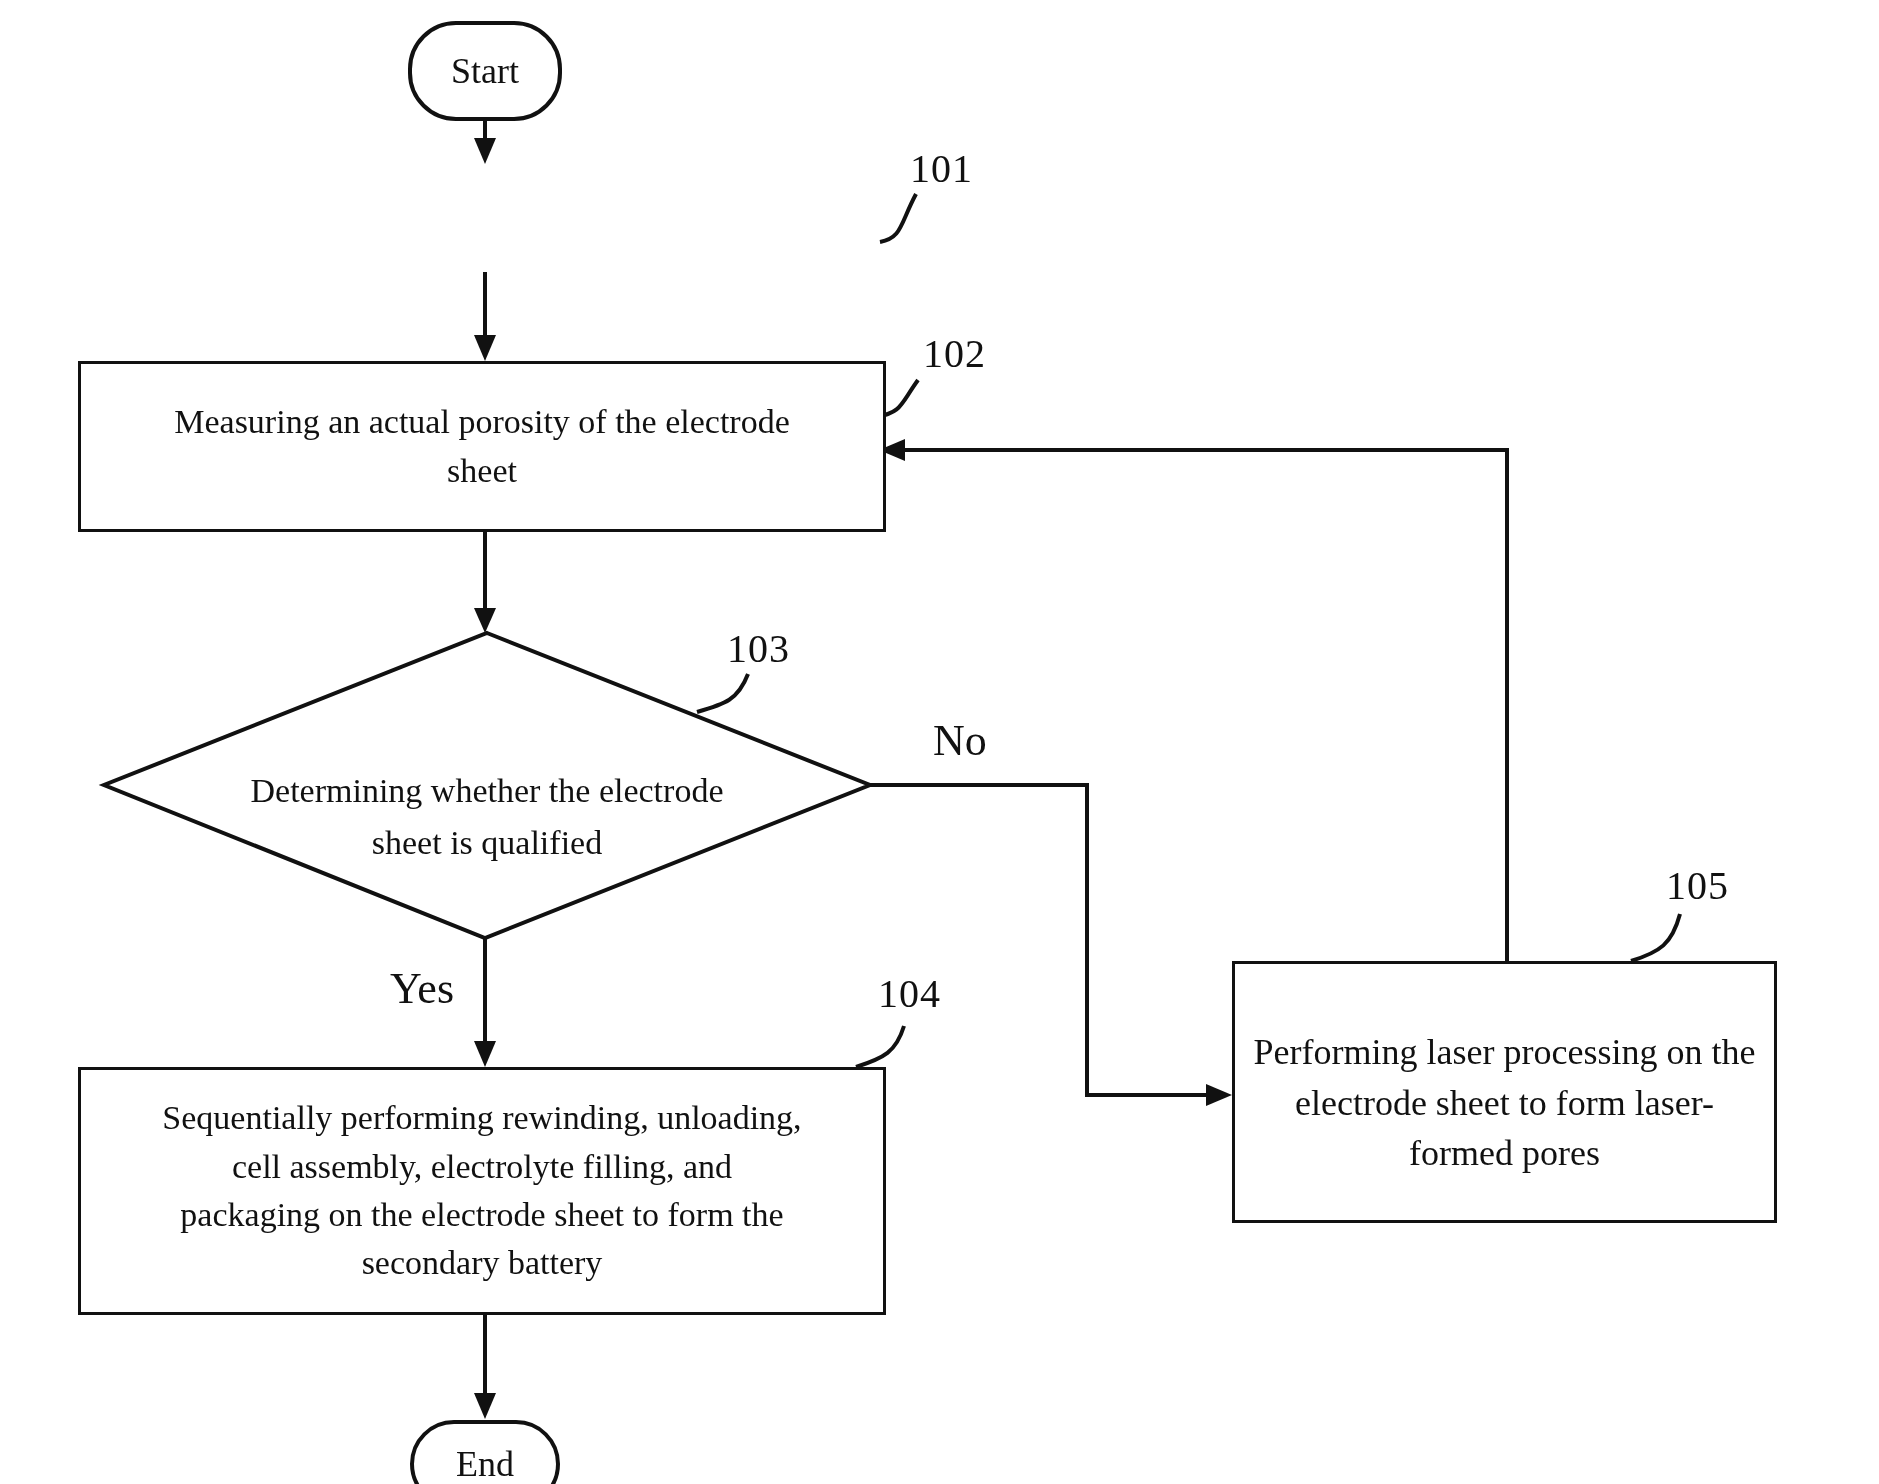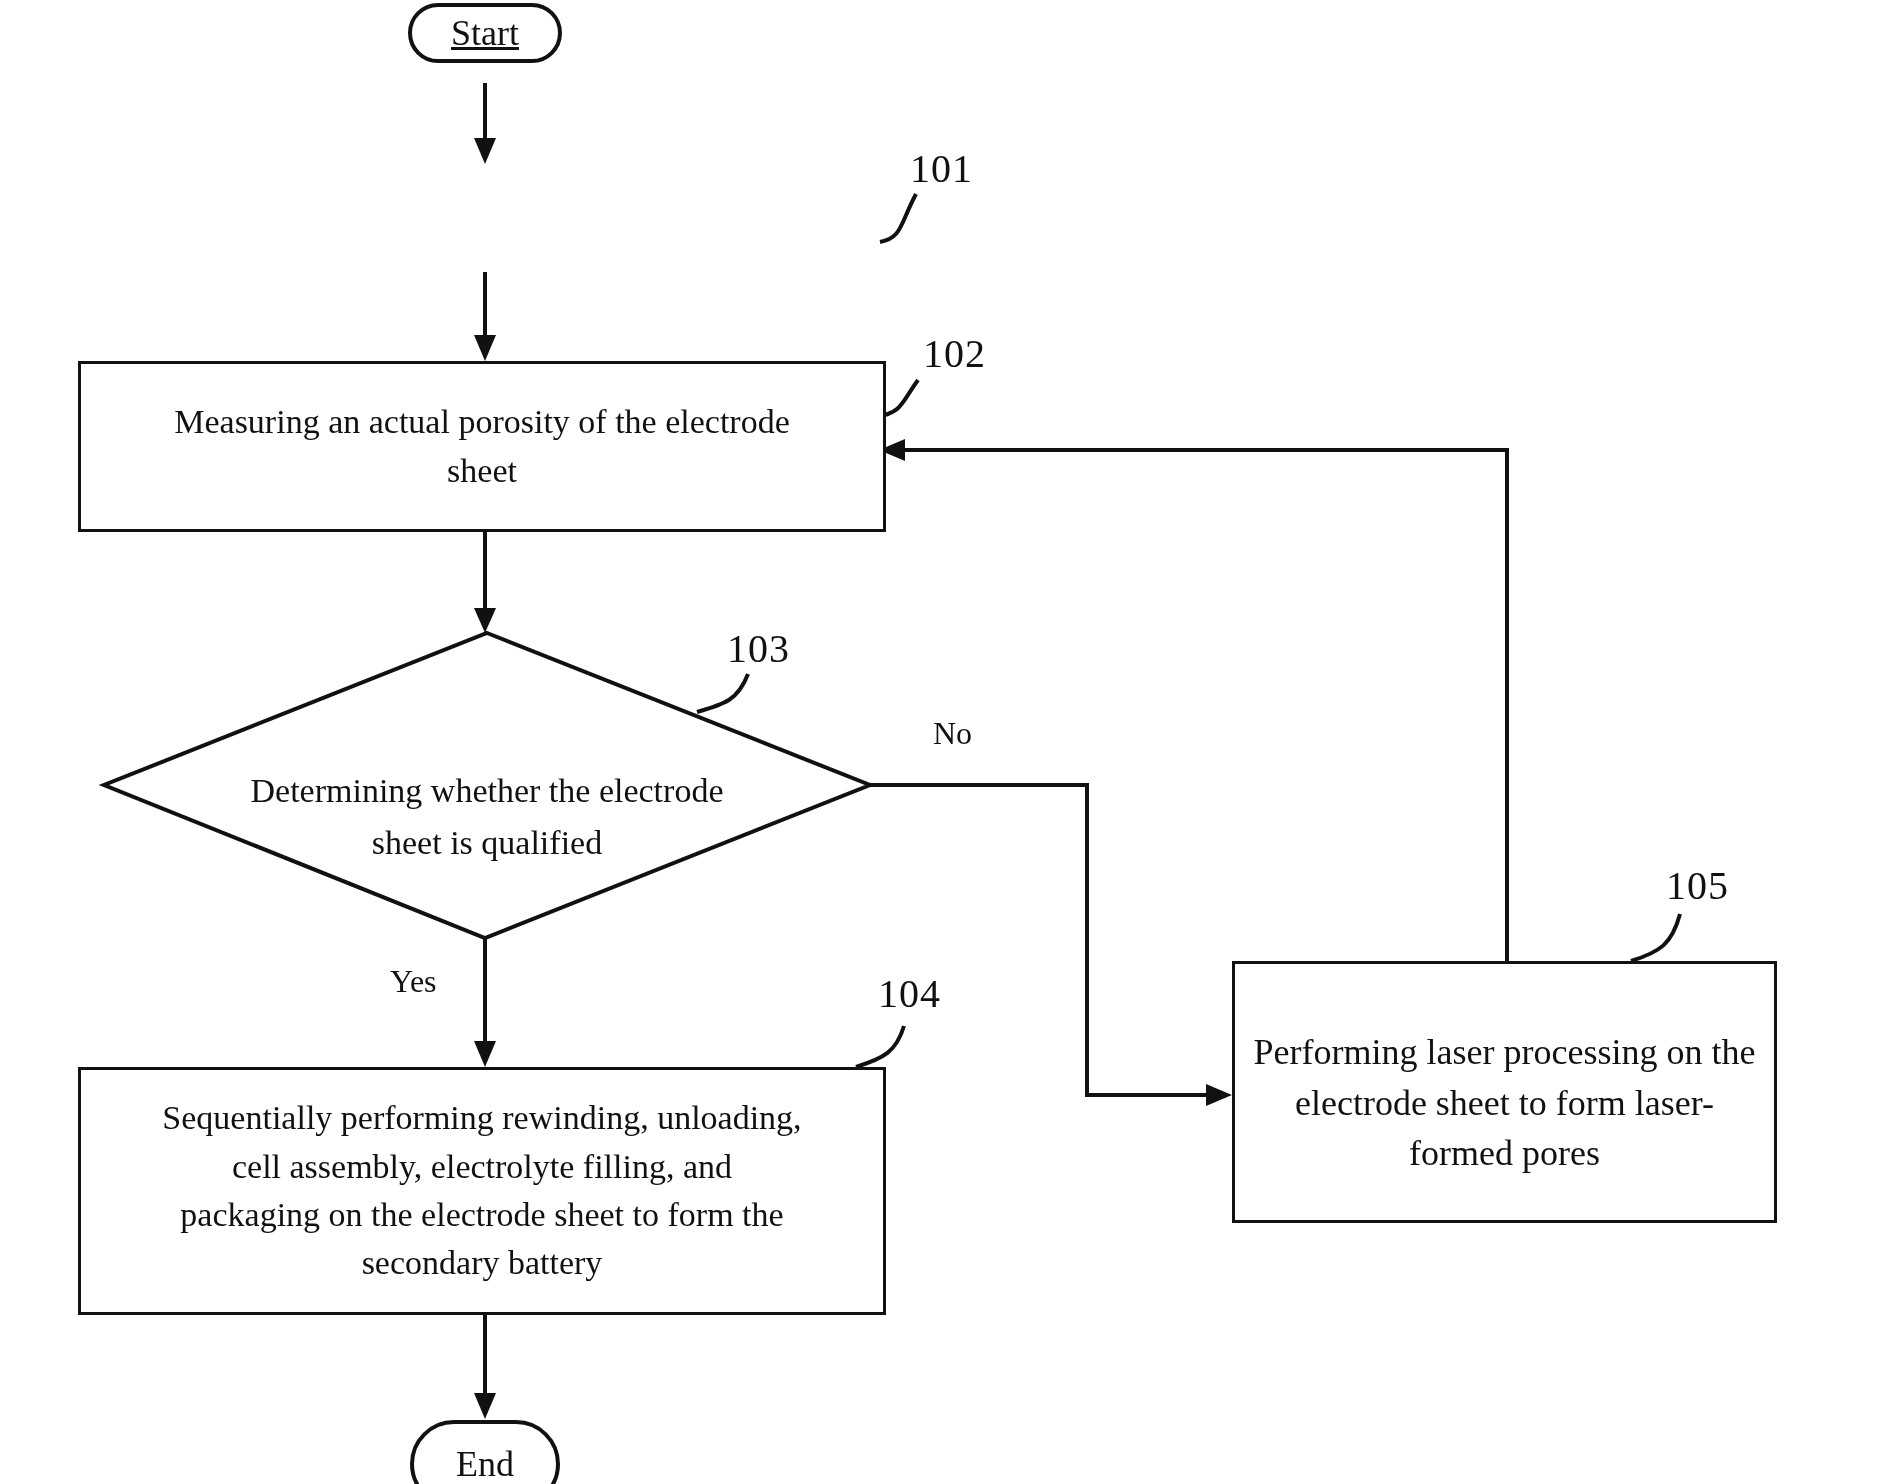--- a/index.html
+++ b/index.html
@@ -35,21 +35,21 @@
     background:transparent;
   }
   .diamond-text .txt{max-width:540px;}
   .reflabel{
     position:absolute;
     font-size:40px;
     letter-spacing:1px;
   }
   .branchlabel{
     position:absolute;
-    font-size:32px;
+    font-size:44px;
   }
 </style>
 </head>
 <body>
 
 <div id="canvas">
 
   <svg id="wires" viewBox="0 0 1879 1484">
     <g stroke="#111111" stroke-width="4" fill="none">
 
@@ -82,21 +82,21 @@
 
     <g stroke="#111111" stroke-width="4" fill="none">
       <path d="M 880,242 C 902,238 900,224 916,194"></path>
       <path d="M 877,417 C 902,412 900,405 918,380"></path>
       <path d="M 697,712 C 725,704 738,700 748,674"></path>
       <path d="M 856,1067 C 884,1058 896,1052 904,1026"></path>
       <path d="M 1631,961 C 1660,952 1672,944 1680,914"></path>
     </g>
   </svg>
 
-  <div class="node terminal" style="left:408px;top:3px;width:154px;height:60px;text-decoration:underline;">
+  <div class="node terminal" style="left:408px;top:21px;width:154px;height:100px;">
     <span class="txt">Start</span>
   </div>
 
   <div class="reflabel" style="left:910px;top:145px;">101</div>
 
   <div class="node process" style="left:78px;top:361px;width:808px;height:171px;">
     <span class="txt" style="max-width:620px;">Measuring an actual porosity of the electrode sheet</span>
   </div>
   <div class="reflabel" style="left:908px;top:330px;margin-left:15px;">102</div>
 

